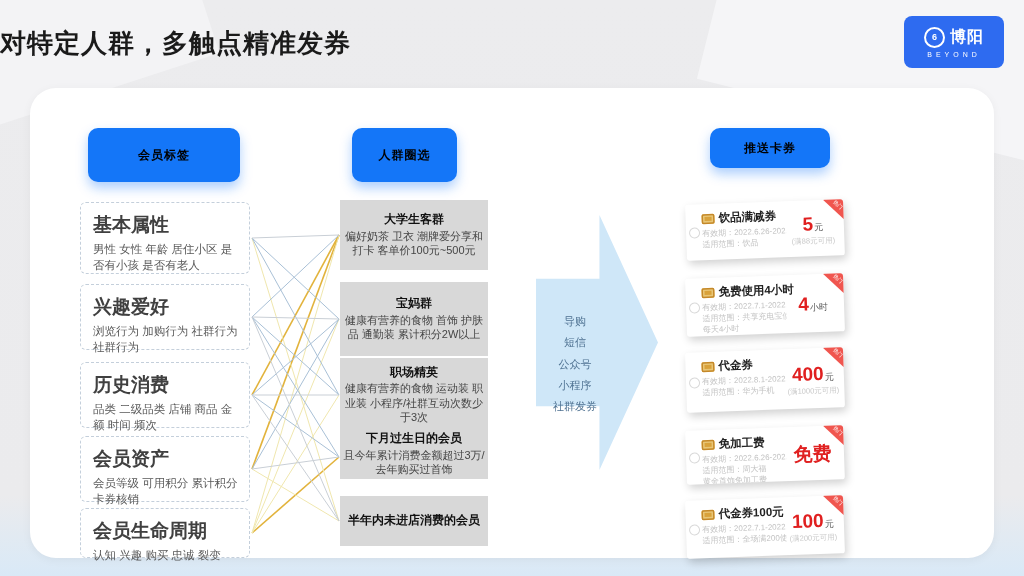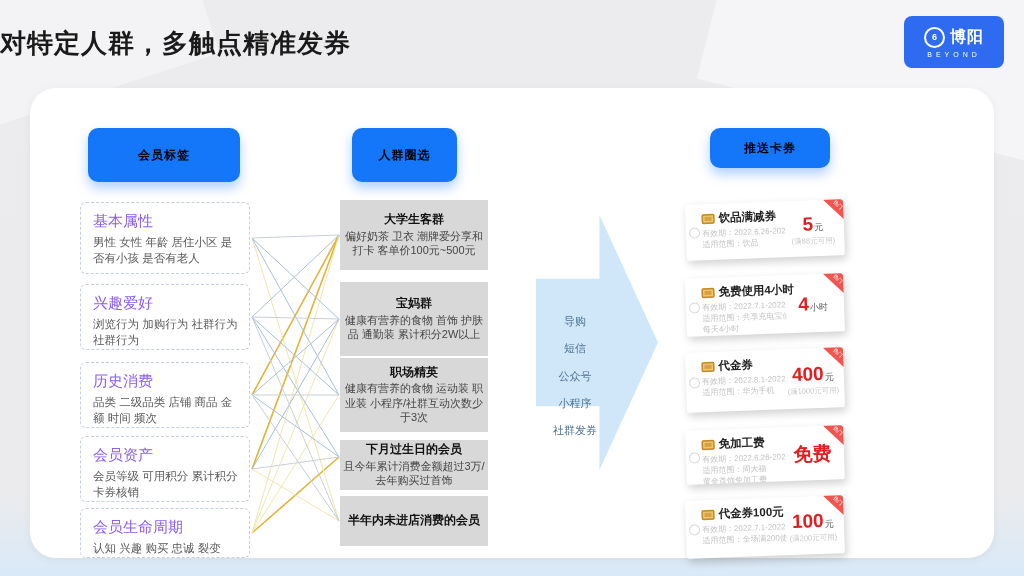--- a/index.html
+++ b/index.html
@@ -49,48 +49,48 @@
   .tag-box{
     position:absolute;left:0;width:170px;background:#fff;
     border:1px dashed #c4cfdb;border-radius:6px;box-sizing:border-box;
     padding:9px 10px 6px 12px;
   }
   .tag-box:nth-child(1){top:0;height:72px;}
   .tag-box:nth-child(2){top:82px;height:66px;}
   .tag-box:nth-child(3){top:160px;height:66px;}
   .tag-box:nth-child(4){top:234px;height:66px;}
   .tag-box:nth-child(5){top:306px;height:50px;}
-  .tag-title{font-size:15px;font-weight:400;color:#8b5cf6;margin-bottom:3px;}
+  .tag-title{font-size:19px;font-weight:700;color:#404040;margin-bottom:3px;}
   .tag-desc{font-size:11.5px;color:#595959;line-height:1.4;}
 
   
   #mid-boxes{position:absolute;left:340px;top:200px;width:148px;height:358px;z-index:2;}
   .seg-box{
     position:absolute;left:0;width:148px;background:#d8d8d8;box-sizing:border-box;
     display:flex;flex-direction:column;align-items:center;justify-content:center;
     text-align:center;padding:4px 3px;
   }
   .seg-box:nth-child(1){top:0;height:70px;}
   .seg-box:nth-child(2){top:82px;height:74px;}
   .seg-box:nth-child(3){top:158px;height:74px;}
-  .seg-box:nth-child(4){top:240px;height:50px;}
+  .seg-box:nth-child(4){top:229px;height:50px;}
   .seg-box:nth-child(5){top:296px;height:50px;}
   .seg-title{font-size:12px;font-weight:800;color:#111;line-height:1.15;}
   .seg-desc{font-size:11px;color:#454545;line-height:1.3;margin-top:2px;}
   .seg-desc:empty{display:none;}
 
   
   .arrow{
     position:absolute;left:536px;top:215px;width:122px;height:255px;z-index:2;
     background:#cfe7f8;
     clip-path:polygon(0 25%,52% 25%,52% 0,100% 50%,52% 100%,52% 75%,0 75%);
   }
   .arrow-labels{
     position:absolute;left:536px;top:312px;width:78px;z-index:3;
-    display:flex;flex-direction:column;align-items:center;gap:8px;
+    display:flex;flex-direction:column;align-items:center;gap:2px;
   }
   .channel{font-size:11px;color:#4e7191;line-height:1.75;}
 
   
   #coupons{position:absolute;left:686px;top:202px;width:160px;height:356px;z-index:2;}
   .coupon{
     position:absolute;left:0;width:158px;background:#fff;border-radius:3px;
     box-shadow:2px 4px 9px rgba(0,0,0,.18);transform:rotate(-2deg);
     display:flex;box-sizing:border-box;padding:7px 4px 5px 16px;overflow:hidden;
   }

